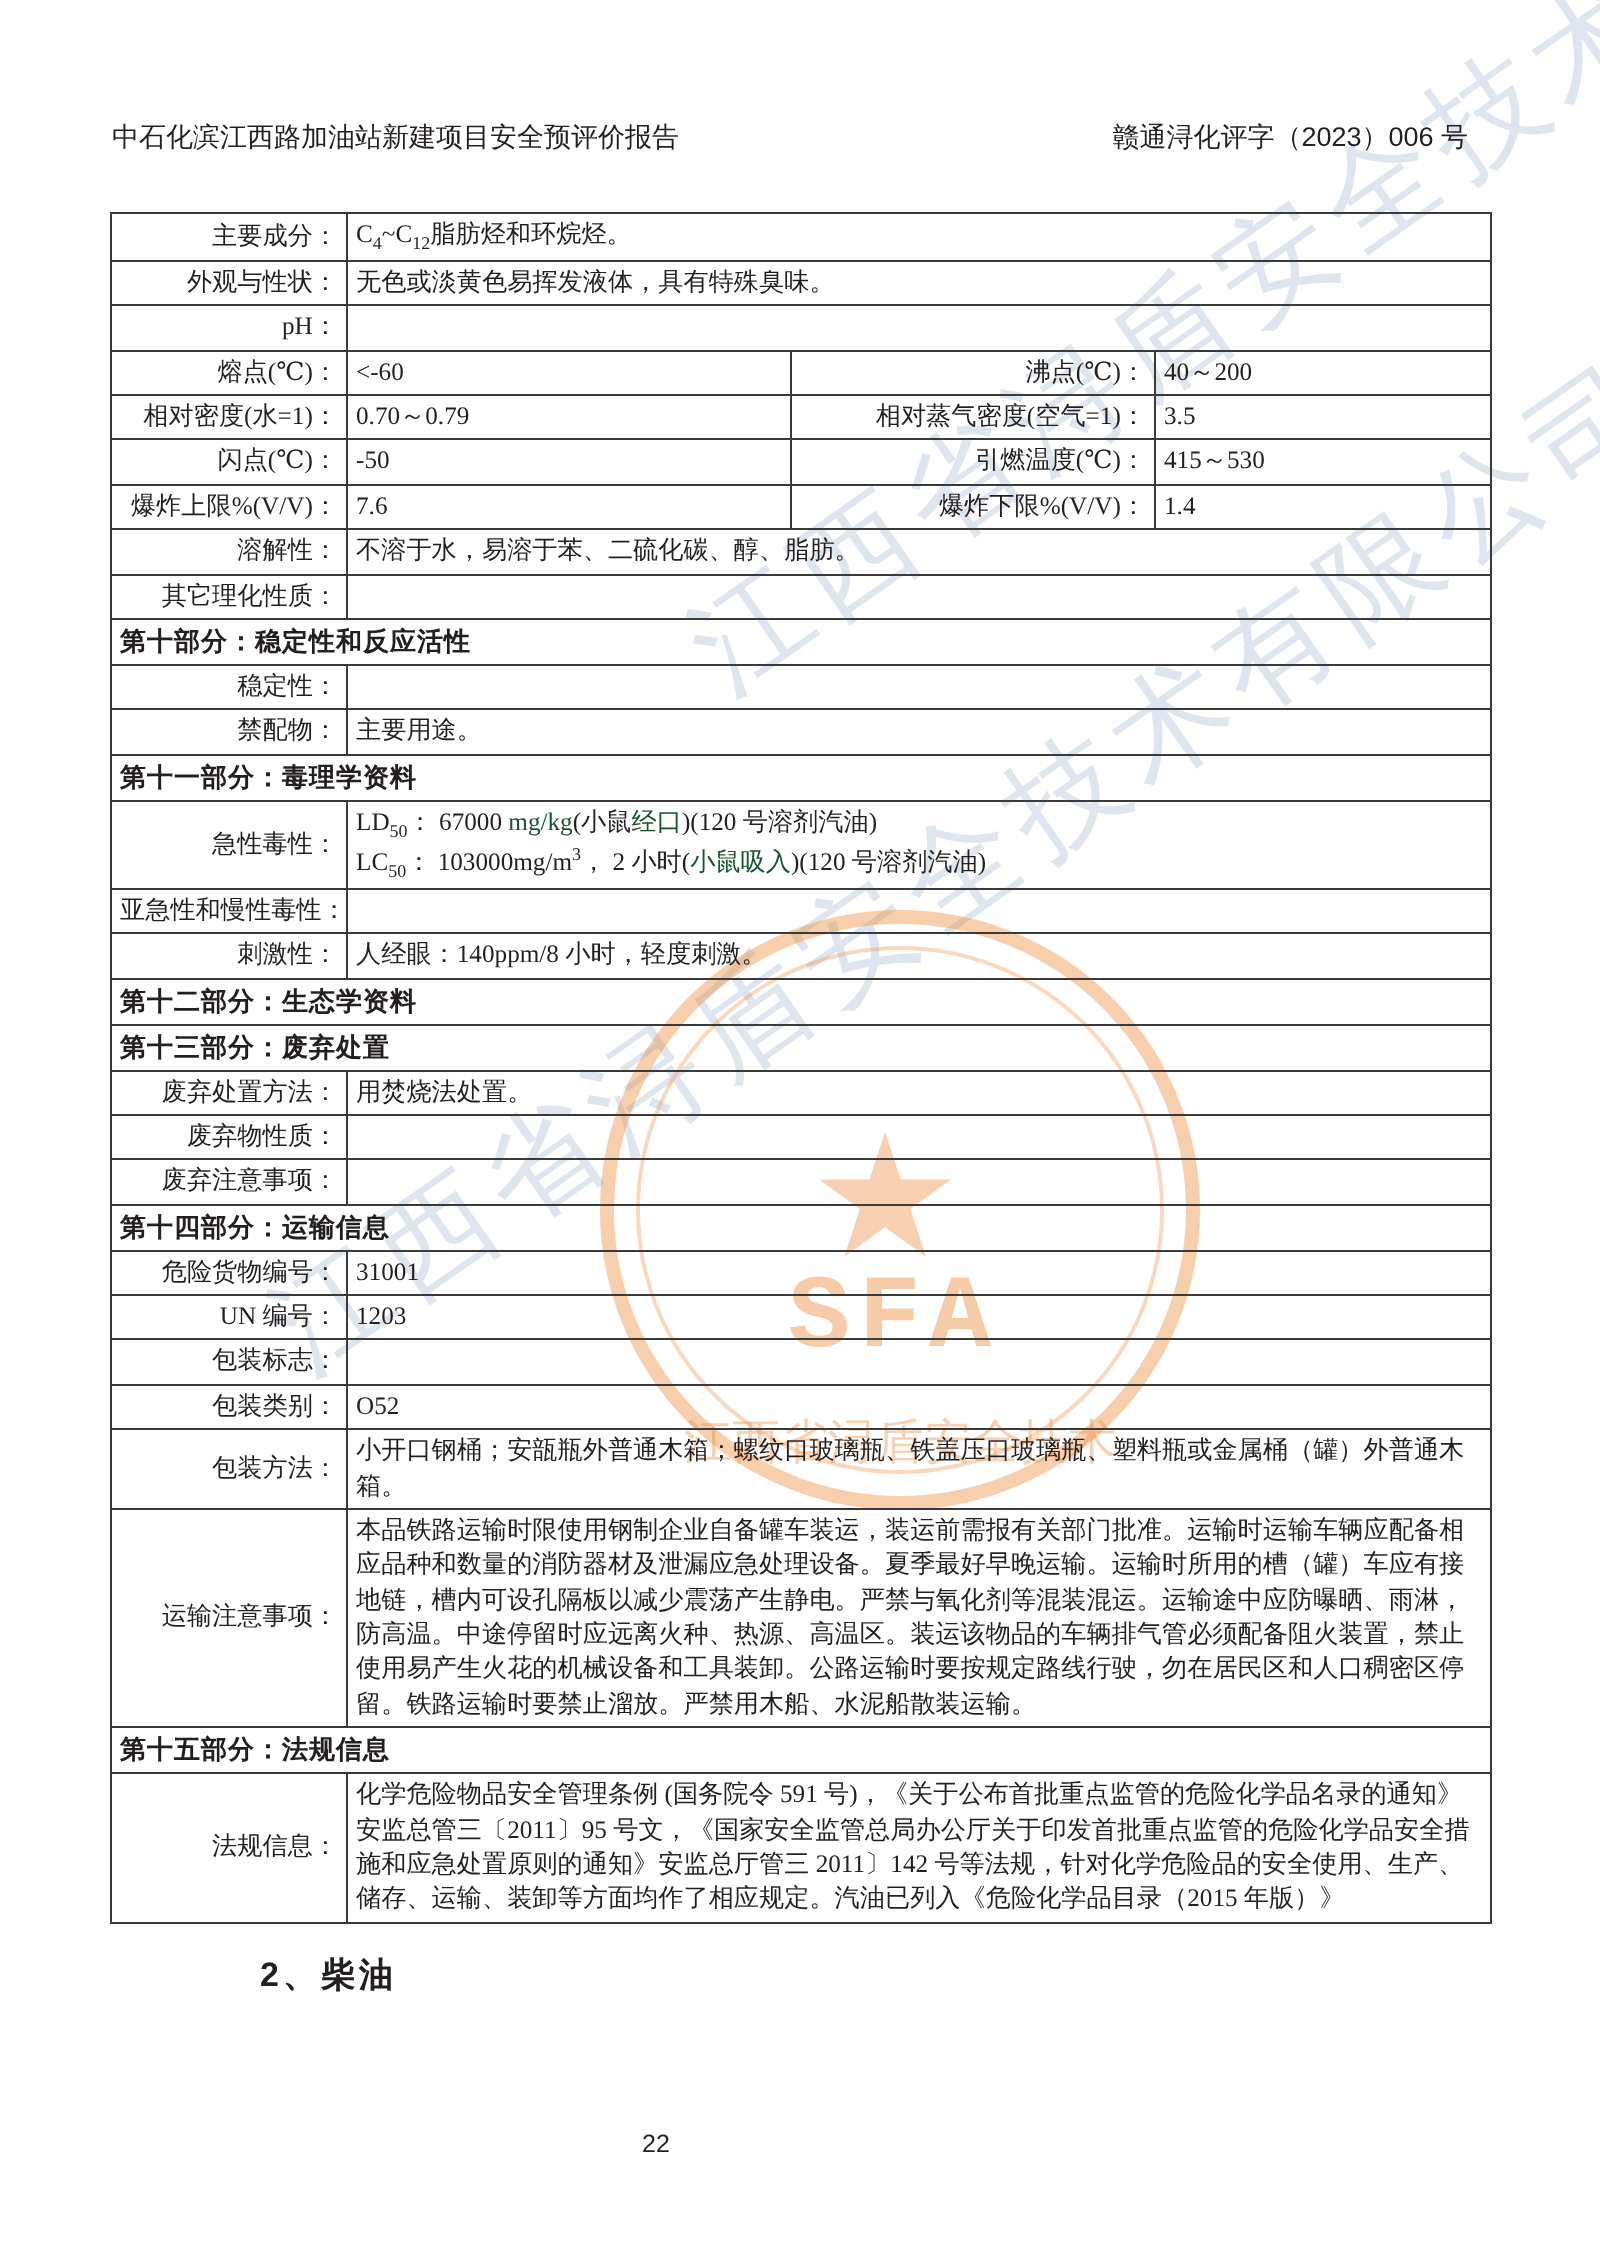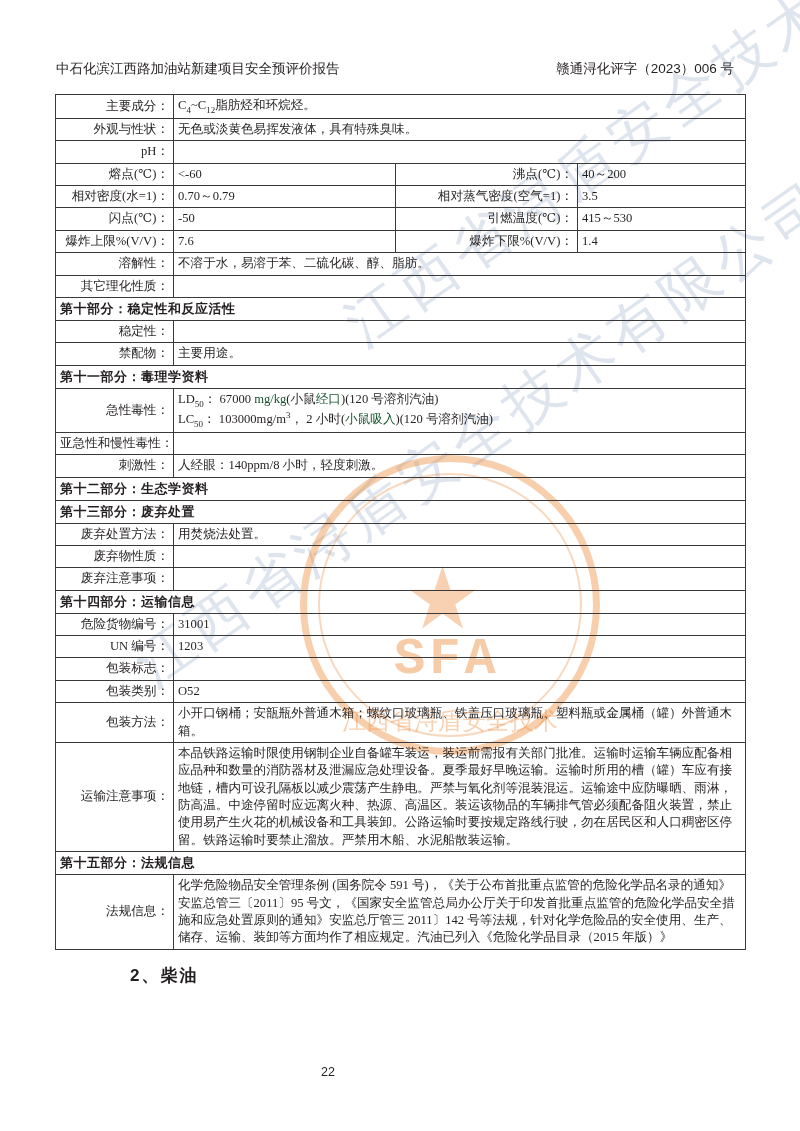--- a/index.html
+++ b/index.html
@@ -117,21 +117,21 @@
     font-size: 13.5px;
     font-family: "Liberation Sans", sans-serif;
   }
   .header .hdr-left { letter-spacing: 0px; }
   .header .hdr-right { letter-spacing: 0px; margin-left: 14px; }
 
   
   .tbl-wrap {
     position: relative;
     z-index: 10;
-    margin: 16px auto 0 auto;
+    margin: 28px auto 0 auto;
     width: 690px;
   }
   table.msds {
     border-collapse: collapse;
     width: 100%;
     table-layout: fixed;
     font-size: 12.6px;
     line-height: 1.38;
   }
   table.msds td {

